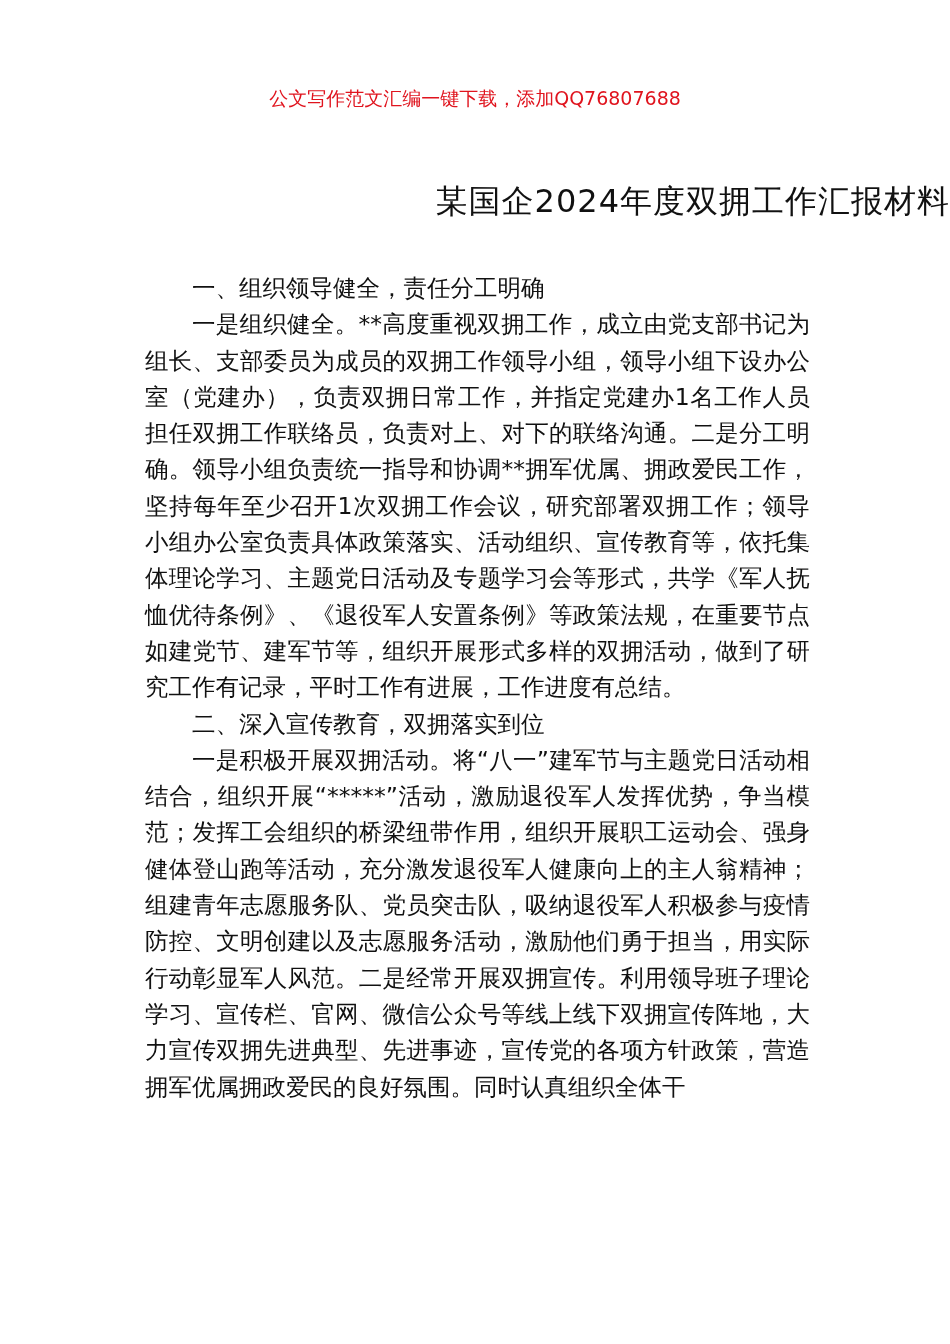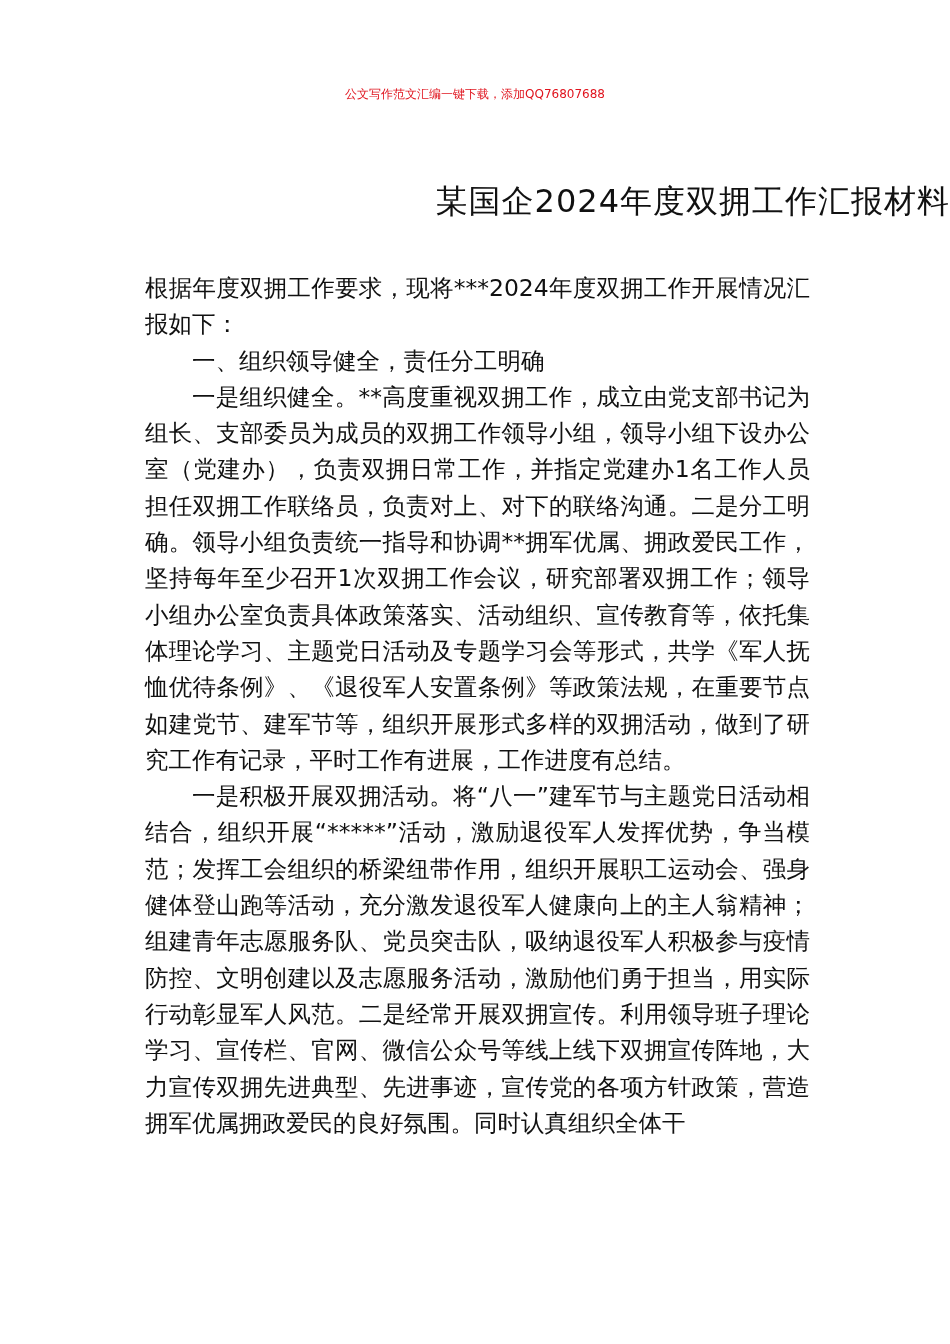--- a/index.html
+++ b/index.html
@@ -1,28 +1,28 @@
 <!DOCTYPE html>
 <html><head>
 <meta charset="utf-8">
 <style>
   html, body { margin: 0; padding: 0; background: #ffffff; }
   body { width: 950px; height: 1344px; position: relative; overflow: hidden; font-family: "DejaVu Sans", sans-serif; color: #111; }
-  .promo { position: absolute; top: 86px; left: 0; width: 950px; text-align: center; font-size: 12px; color: #e0141e; letter-spacing: 0px; }
+  .promo { position: absolute; top: 86px; left: 0; width: 950px; text-align: center; font-size: 19px; color: #e0141e; letter-spacing: 0px; }
   .title { position: absolute; top: 180px; left: 0; width: 950px; text-align: right; font-size: 32px; color: #111; letter-spacing: 1px; font-family: "DejaVu Sans", sans-serif; }
   .body { position: absolute; top: 270px; left: 145px; width: 665px; font-size: 23.5px; line-height: 36.3px; text-align: justify; }
   .body p { margin: 0; }
   .body .indent { text-indent: 2em; }
   .body .heading { text-indent: 2em; }
 </style>
 </head>
 <body>
 
 <div class="promo">公文写作范文汇编一键下载，添加QQ76807688</div>
 
 <div class="title">某国企2024年度双拥工作汇报材料</div>
 
 <div class="body">
-  <p>根据年度双拥工作要求，现将***2024年度双拥工作开展情况汇报如下：</p>
   <p class="heading">一、组织领导健全，责任分工明确</p>
   <p class="indent">一是组织健全。**高度重视双拥工作，成立由党支部书记为组长、支部委员为成员的双拥工作领导小组，领导小组下设办公室（党建办），负责双拥日常工作，并指定党建办1名工作人员担任双拥工作联络员，负责对上、对下的联络沟通。二是分工明确。领导小组负责统一指导和协调**拥军优属、拥政爱民工作，坚持每年至少召开1次双拥工作会议，研究部署双拥工作；领导小组办公室负责具体政策落实、活动组织、宣传教育等，依托集体理论学习、主题党日活动及专题学习会等形式，共学《军人抚恤优待条例》、《退役军人安置条例》等政策法规，在重要节点如建党节、建军节等，组织开展形式多样的双拥活动，做到了研究工作有记录，平时工作有进展，工作进度有总结。</p>
+  <p class="heading">二、深入宣传教育，双拥落实到位</p>
   <p class="indent">一是积极开展双拥活动。将“八一”建军节与主题党日活动相结合，组织开展“*****”活动，激励退役军人发挥优势，争当模范；发挥工会组织的桥梁纽带作用，组织开展职工运动会、强身健体登山跑等活动，充分激发退役军人健康向上的主人翁精神；组建青年志愿服务队、党员突击队，吸纳退役军人积极参与疫情防控、文明创建以及志愿服务活动，激励他们勇于担当，用实际行动彰显军人风范。二是经常开展双拥宣传。利用领导班子理论学习、宣传栏、官网、微信公众号等线上线下双拥宣传阵地，大力宣传双拥先进典型、先进事迹，宣传党的各项方针政策，营造拥军优属拥政爱民的良好氛围。同时认真组织全体干</p>
 </div>
 
 </body></html>

